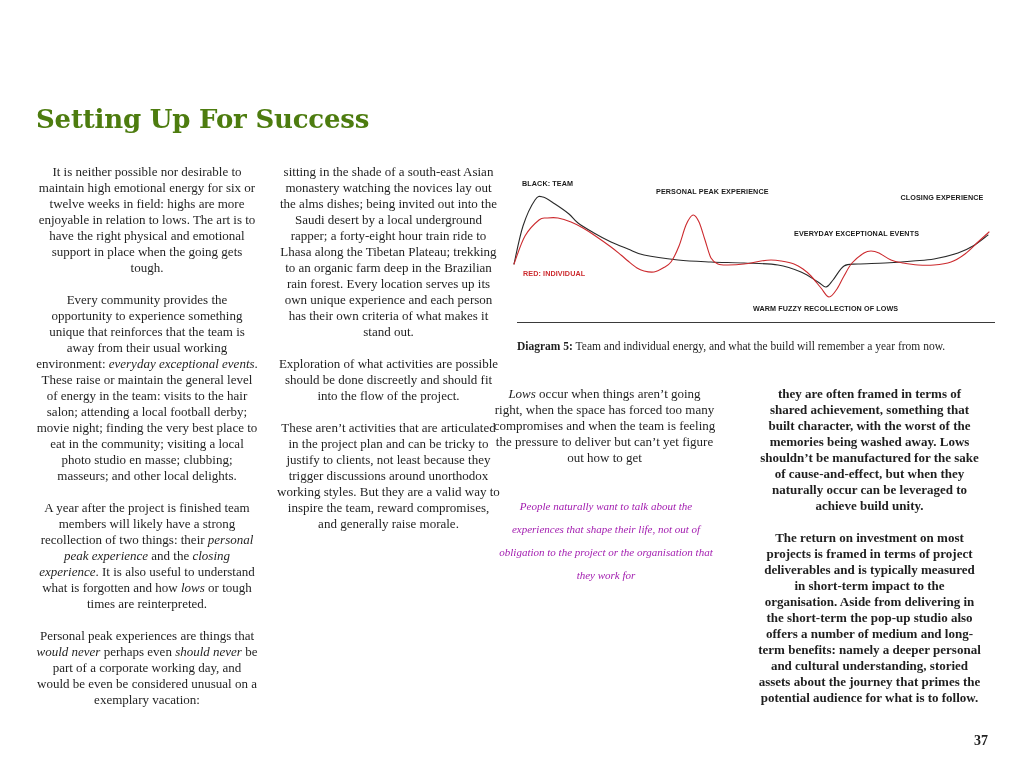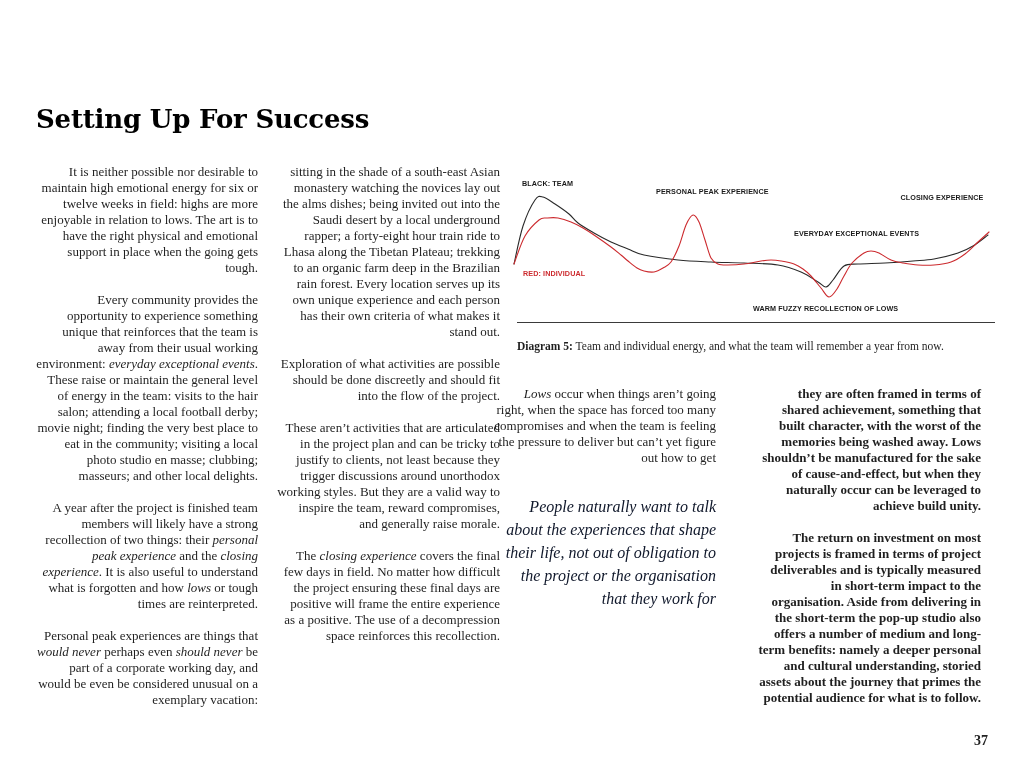--- a/index.html
+++ b/index.html
@@ -2,40 +2,40 @@
 <html lang="en"><head>
 <meta charset="utf-8">
 <style>
   * { margin:0; padding:0; box-sizing:border-box; }
   html,body { width:1024px; height:768px; background:#ffffff; overflow:hidden; }
   body { font-family:"Liberation Serif", serif; color:#1f1f1f; position:relative; }
 
   .page-title{
     position:absolute; left:36px; top:104px;
     font-family:"DejaVu Serif", serif;
-    font-size:26px; font-weight:bold; color:#000000; letter-spacing:-0.2px;
+    font-size:26px; font-weight:bold; color:#4d7c0f; letter-spacing:-0.2px;
   }
 
   .col{
     position:absolute; width:223px;
-    font-size:13px; line-height:16px; text-align:right;
+    font-size:13px; line-height:16px; text-align:center;
     hyphens:auto; -webkit-hyphens:auto;
   }
   .col p{ margin:0 0 16px 0; }
   .col p:last-child{ margin-bottom:0; }
   .col em{ font-style:italic; }
 
   #col1{ left:36px;  top:164px; width:222px; }
   #col2{ left:277px; top:164px; }
   #col3{ left:493px; top:386px; }
   #col4{ left:758px; top:386px;font-weight:bold; }
 
   .pullquote{
-    font-size:16px; font-style:italic; line-height:23px;
-    margin:29px 0 26px 3px !important; color:#0f172a;
+    font-size:11px; font-style:italic; line-height:23px;
+    margin:29px 0 26px 3px !important; color:#a21caf;
   }
 
   
   .diagram{ position:absolute; left:513px; top:170px; width:478px; height:155px; }
   .diagram svg{ position:absolute; left:0; top:0; overflow:visible; }
   .dlabel{
     position:absolute;
     font-family:"Liberation Sans", sans-serif;
     font-size:7.5px; font-weight:700; letter-spacing:0.1px;
     color:#1a1a1a; white-space:nowrap; transform:scaleX(0.96);
@@ -66,37 +66,36 @@
   <p>It is neither possible nor desirable to maintain high emotional energy for six or twelve weeks in field: highs are more enjoyable in relation to lows. The art is to have the right physical and emotional support in place when the going gets tough.</p>
   <p>Every community provides the opportunity to experience something unique that reinforces that the team is away from their usual working environment: <em>everyday exceptional events</em>. These raise or maintain the general level of energy in the team: visits to the hair salon; attending a local football derby; movie night; finding the very best place to eat in the community; visiting a local photo studio en masse; clubbing; masseurs; and other local delights.</p>
   <p>A year after the project is finished team members will likely have a strong recollection of two things: their <em>personal peak experience</em> and the <em>closing experience</em>. It is also useful to understand what is forgotten and how <em>lows</em> or tough times are reinterpreted.</p>
   <p>Personal peak experiences are things that <em>would never</em> perhaps even <em>should never</em> be part of a corporate working day, and would be even be considered unusual on a exemplary vacation:</p>
 </div>
 
 <div id="col2" class="col">
   <p>sitting in the shade of a south-east Asian monastery watching the novices lay out the alms dishes; being invited out into the Saudi desert by a local underground rapper; a forty-eight hour train ride to Lhasa along the Tibetan Plateau; trekking to an organic farm deep in the Brazilian rain forest. Every location serves up its own unique experience and each person has their own criteria of what makes it stand out.</p>
   <p>Exploration of what activities are possible should be done discreetly and should fit into the flow of the project.</p>
   <p>These aren’t activities that are articulated in the project plan and can be tricky to justify to clients, not least because they trigger discussions around unorthodox working styles. But they are a valid way to inspire the team, reward compromises, and generally raise morale.</p>
-  <p>The <em>closing experience</em> covers the final few days in field. No matter how difficult the project ensuring these final days are positive will frame the entire experience as a positive. The use of a decompression space reinforces this recollection.</p>
 </div>
 
 <div class="diagram">
   <svg width="478" height="155" viewBox="0 0 478 155">
       <path d="M1 94 C2.5 87.7,6.5 66.7,10 56 C13.5 45.3,18.7 34.8,22 30 C25.3 25.2,26.7 26.3,30 27 C33.3 27.7,37.7 31.2,42 34 C46.3 36.8,52.2 40.8,56 44 C59.8 47.2,60.8 49.8,65 53 C69.2 56.2,75.5 59.8,81 63 C86.5 66.2,92.3 69.3,98 72 C103.7 74.7,109.5 76.8,115 79 C120.5 81.2,122.7 83.2,131 85 C139.3 86.8,153.8 88.8,165 90 C176.2 91.2,187.0 91.5,198 92 C209.0 92.5,219.8 92.5,231 93 C242.2 93.5,255.5 93.5,265 95 C274.5 96.5,281.3 99.2,288 102 C294.7 104.8,300.8 109.5,305 112 C309.2 114.5,310.5 117.3,313 117 C315.5 116.7,317.0 113.5,320 110 C323.0 106.5,326.8 98.7,331 96 C335.2 93.3,338.2 94.5,345 94 C351.8 93.5,362.8 93.5,372 93 C381.2 92.5,391.8 91.7,400 91 C408.2 90.3,413.5 90.3,421 89 C428.5 87.7,438.5 85.2,445 83 C451.5 80.8,455.0 79.0,460 76 C465.0 73.0,472.5 66.8,475 65" fill="none" stroke="#2a2a2a" stroke-width="1.1" stroke-linecap="round"></path>
       <path d="M1 94 C2.8 89.3,7.8 73.3,12 66 C16.2 58.7,22.3 53.0,26 50 C29.7 47.0,30.8 48.3,34 48 C37.2 47.7,41.0 47.3,45 48 C49.0 48.7,53.8 50.3,58 52 C62.2 53.7,66.2 55.8,70 58 C73.8 60.2,76.3 61.8,81 65 C85.7 68.2,93.5 73.7,98 77 C102.5 80.3,105.2 82.7,108 85 C110.8 87.3,112.3 88.8,115 91 C117.7 93.2,121.3 96.3,124 98 C126.7 99.7,128.2 100.3,131 101 C133.8 101.7,137.8 102.5,141 102 C144.2 101.5,147.2 99.7,150 98 C152.8 96.3,155.3 95.7,158 92 C160.7 88.3,163.5 82.2,166 76 C168.5 69.8,170.7 60.2,173 55 C175.3 49.8,177.8 45.5,180 45 C182.2 44.5,184.0 47.8,186 52 C188.0 56.2,190.0 64.0,192 70 C194.0 76.0,195.8 84.0,198 88 C200.2 92.0,202.2 92.8,205 94 C207.8 95.2,210.7 95.0,215 95 C219.3 95.0,225.5 94.7,231 94 C236.5 93.3,243.5 91.7,248 91 C252.5 90.3,254.7 90.0,258 90 C261.3 90.0,264.2 90.3,268 91 C271.8 91.7,277.3 92.7,281 94 C284.7 95.3,287.2 97.0,290 99 C292.8 101.0,295.0 102.8,298 106 C301.0 109.2,305.0 114.5,308 118 C311.0 121.5,313.3 126.8,316 127 C318.7 127.2,321.5 122.5,324 119 C326.5 115.5,328.5 110.3,331 106 C333.5 101.7,335.7 96.8,339 93 C342.3 89.2,347.8 85.0,351 83 C354.2 81.0,355.5 81.0,358 81 C360.5 81.0,362.7 81.5,366 83 C369.3 84.5,374.0 88.3,378 90 C382.0 91.7,385.5 92.2,390 93 C394.5 93.8,399.8 94.7,405 95 C410.2 95.3,415.5 95.5,421 95 C426.5 94.5,432.8 93.8,438 92 C443.2 90.2,447.5 87.3,452 84 C456.5 80.7,461.0 75.7,465 72 C469.0 68.3,474.2 63.7,476 62" fill="none" stroke="#cc2a2e" stroke-width="1.1" stroke-linecap="round"></path>
     </svg>
   <div class="dlabel" style="left:9px; top:9px;">BLACK: TEAM</div>
   <div class="dlabel" style="left:143px; top:17px;">PERSONAL PEAK EXPERIENCE</div>
   <div class="dlabel" style="right:8px; top:23px; transform-origin:right top;">CLOSING EXPERIENCE</div>
   <div class="dlabel" style="left:281px; top:59px;">EVERYDAY EXCEPTIONAL EVENTS</div>
   <div class="dlabel red" style="left:10px; top:99px;">RED: INDIVIDUAL</div>
   <div class="dlabel" style="left:240px; top:134px;">WARM FUZZY RECOLLECTION OF LOWS</div>
 </div>
 <div class="diagram-rule"></div>
-<div class="diagram-caption"><b>Diagram 5:</b><span> Team and individual energy, and what the team will remember a year from now.</span></div>
+<div class="diagram-caption"><b>Diagram 5:</b><span> Team and individual energy, and what the build will remember a year from now.</span></div>
 
 <div id="col3" class="col">
   <p><em>Lows</em> occur when things aren’t going right, when the space has forced too many compromises and when the team is feeling the pressure to deliver but can’t yet figure out how to get</p>
   <p class="pullquote">People naturally want to talk about the experiences that shape their life, not out of obligation to the project or the organisation that they work for</p>
 </div>
 
 <div id="col4" class="col">
   <p>they are often framed in terms of shared achievement, something that built character, with the worst of the memories being washed away. Lows shouldn’t be manufactured for the sake of cause-and-effect, but when they naturally occur can be leveraged to achieve build unity.</p>
   <p>The return on investment on most projects is framed in terms of project deliverables and is typically measured in short-term impact to the organisation. Aside from delivering in the short-term the pop-up studio also offers a number of medium and long-term benefits: namely a deeper personal and cultural understanding, storied assets about the journey that primes the potential audience for what is to follow.</p>
 </div>

